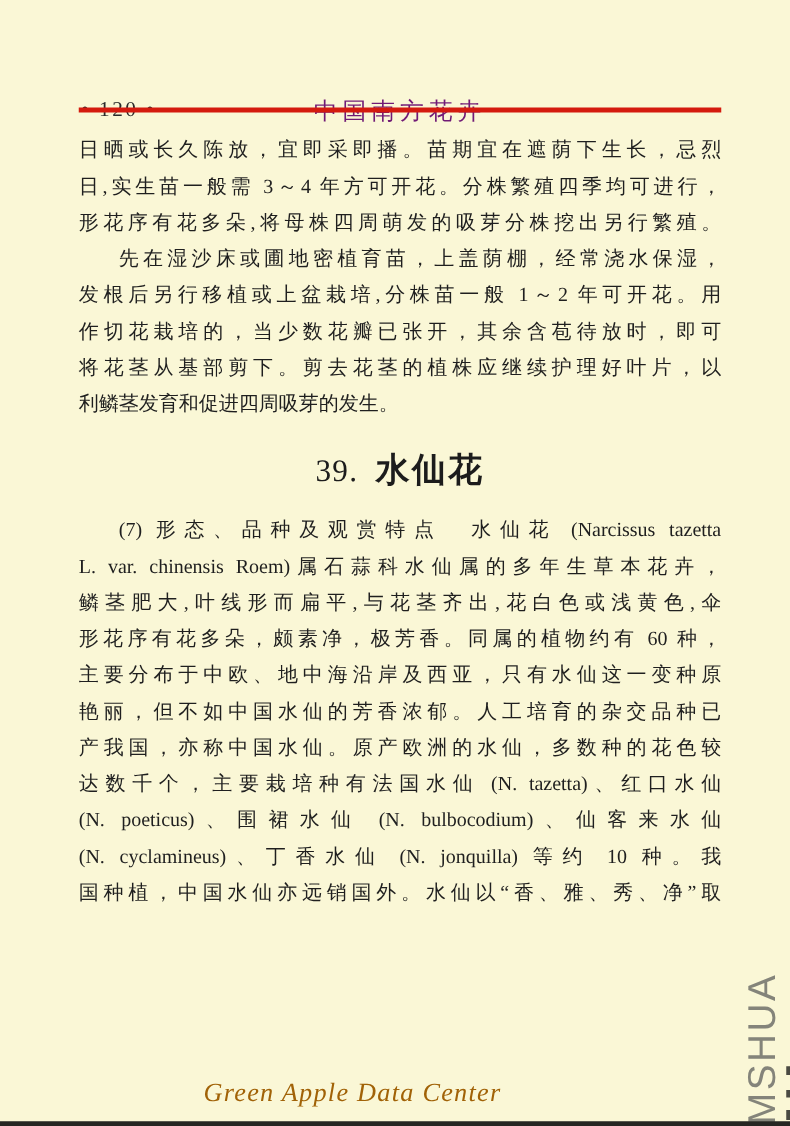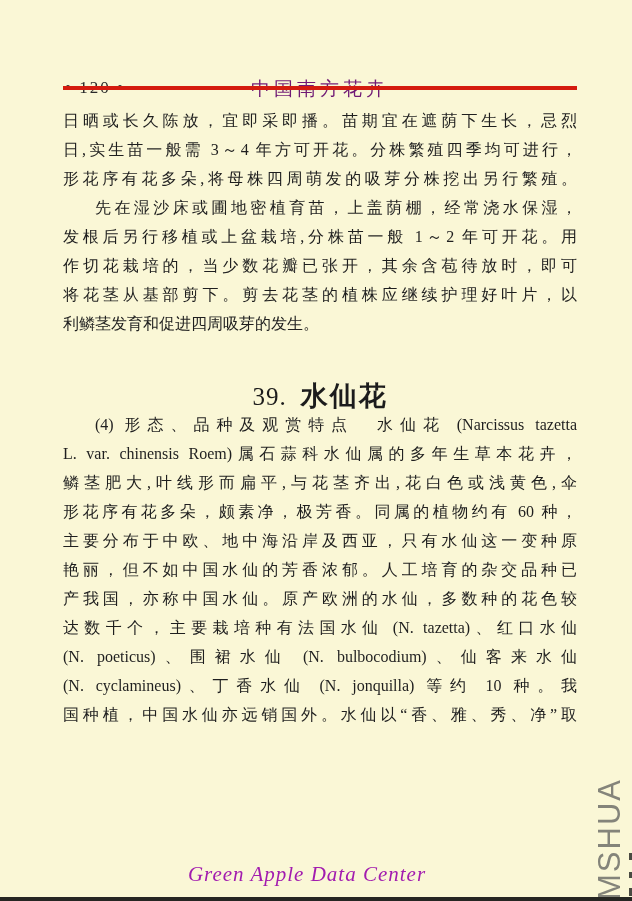--- a/index.html
+++ b/index.html
@@ -17,26 +17,26 @@
   
   .text-block{position:absolute;left:63px;width:514px;font-size:16px;line-height:29px;color:#1f1f1f;}
   .block-1{top:106px;}
   .block-2{top:410px;}
   .line{text-align:justify;text-align-last:justify;white-space:normal;}
   .line.indent{text-indent:2em;}
   .line.last{text-align-last:left;}
 
   
   .section-heading{position:absolute;top:358px;left:63px;width:514px;text-align:center;
-                   font-size:27px;font-weight:bold;color:#1c1c1c;letter-spacing:2px;margin-top:20px;}
+                   font-size:27px;font-weight:bold;color:#1c1c1c;letter-spacing:2px;}
   .heading-number{font-weight:normal;font-size:25px;letter-spacing:1px;margin-right:14px;}
 
   
   .watermark{position:absolute;top:862px;left:0;width:564px;text-align:center;
-             font-style:italic;font-size:21px;letter-spacing:1px;color:#a21caf;margin-left:25px;}
+             font-style:italic;font-size:21px;letter-spacing:1px;color:#a16207;}
 
   
   .side-mark{position:absolute;top:742px;right:4px;height:158px;
              writing-mode:vertical-rl;transform:rotate(180deg);
              font-family:"Liberation Sans","DejaVu Sans",sans-serif;
              font-size:31px;letter-spacing:2px;color:#84847a;}
 
   
   .bottom-edge{position:absolute;left:0;bottom:0;width:632px;height:4px;background:#262622;}
   .edge-artifact{position:absolute;right:0;width:3px;background:#4a4a42;}
@@ -64,21 +64,21 @@
     <div class="line">作切花栽培的，当少数花瓣已张开，其余含苞待放时，即可</div>
     <div class="line">将花茎从基部剪下。剪去花茎的植株应继续护理好叶片，以</div>
     <div class="line last">利鳞茎发育和促进四周吸芽的发生。</div>
   </div>
 
   <div class="section-heading">
     <span class="heading-number">39.</span><span>水仙花</span>
   </div>
 
   <div class="text-block block-2">
-    <div class="line indent">(4) 形态、品种及观赏特点　水仙花 (Narcissus tazetta</div>
+    <div class="line indent">(7) 形态、品种及观赏特点　水仙花 (Narcissus tazetta</div>
     <div class="line">L. var. chinensis Roem)属石蒜科水仙属的多年生草本花卉，</div>
     <div class="line">鳞茎肥大,叶线形而扁平,与花茎齐出,花白色或浅黄色,伞</div>
     <div class="line">形花序有花多朵，颇素净，极芳香。同属的植物约有 60 种，</div>
     <div class="line">主要分布于中欧、地中海沿岸及西亚，只有水仙这一变种原</div>
     <div class="line">艳丽，但不如中国水仙的芳香浓郁。人工培育的杂交品种已</div>
     <div class="line">产我国，亦称中国水仙。原产欧洲的水仙，多数种的花色较</div>
     <div class="line">达数千个，主要栽培种有法国水仙 (N. tazetta)、红口水仙</div>
     <div class="line">(N. poeticus)、围裙水仙 (N. bulbocodium)、仙客来水仙</div>
     <div class="line">(N. cyclamineus)、丁香水仙 (N. jonquilla) 等约 10 种。我</div>
     <div class="line">国种植，中国水仙亦远销国外。水仙以“香、雅、秀、净”取</div>

